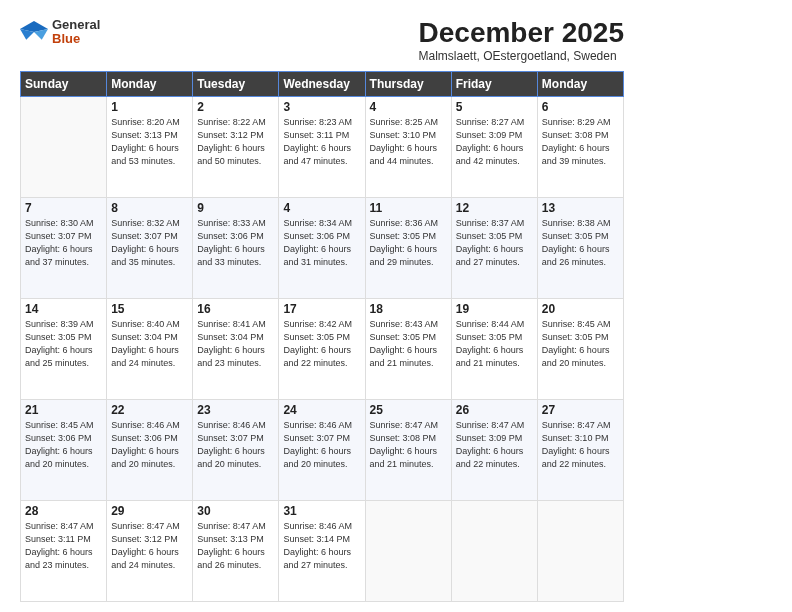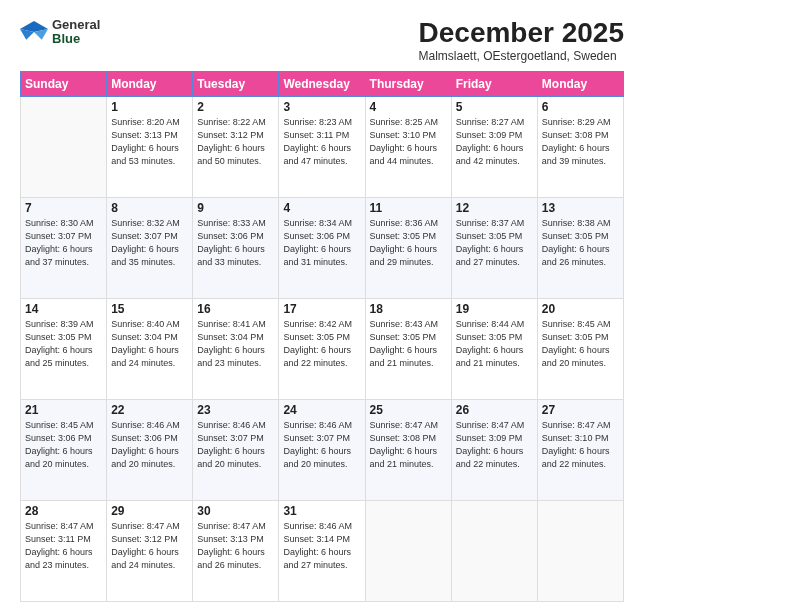--- a/index.html
+++ b/index.html
@@ -29,21 +29,21 @@
       gap: 4px;
     }
     .logo-text {
       display: flex;
       flex-direction: column;
       font-size: 13px;
       font-weight: bold;
       line-height: 1.1;
     }
     .logo-text .general { color: #333; }
-    .logo-text .blue { color: #14532d; }
+    .logo-text .blue { color: #c2410c; }
     .logo-bird {
       width: 28px;
       height: 28px;
     }
     .title-block {
       text-align: left;
     }
     .title-block h1 {
       font-size: 28px;
       font-weight: bold;
@@ -55,21 +55,21 @@
       font-weight: normal;
       color: #333;
     }
     .calendar {
       flex: 1;
       border-collapse: collapse;
       width: 100%;
       border: 1px solid #ccc;
     }
     .calendar th {
-      background-color: #ec4899;
+      background-color: #404040;
       color: #fff;
       font-size: 12px;
       font-weight: bold;
       padding: 5px 4px;
       text-align: left;
       border: 1px solid #5588dd;
     }
     .calendar td {
       vertical-align: top;
       padding: 3px 4px;

